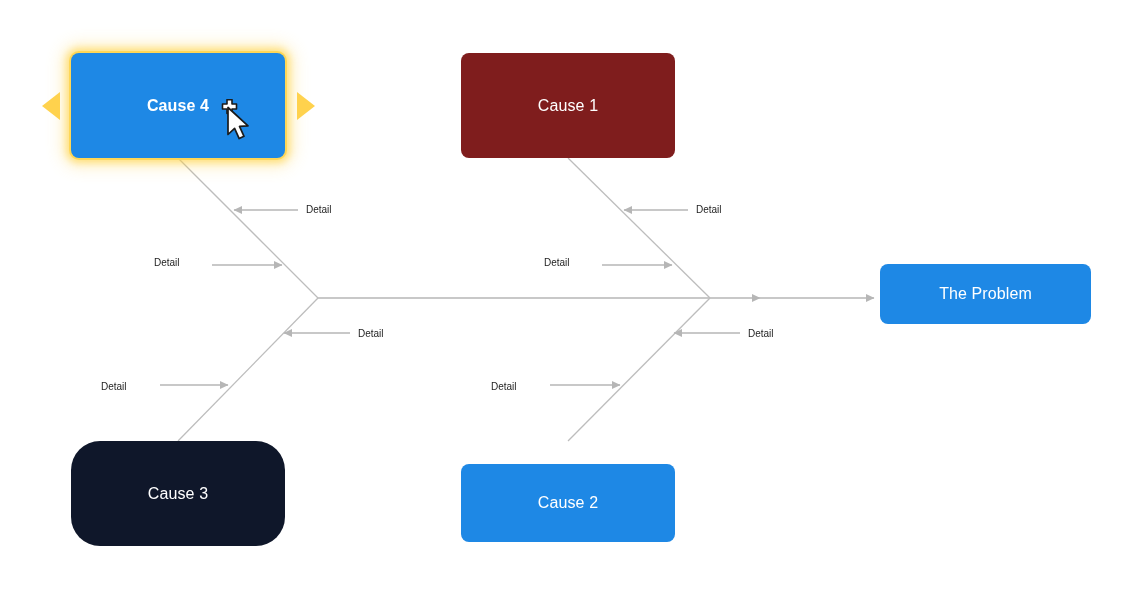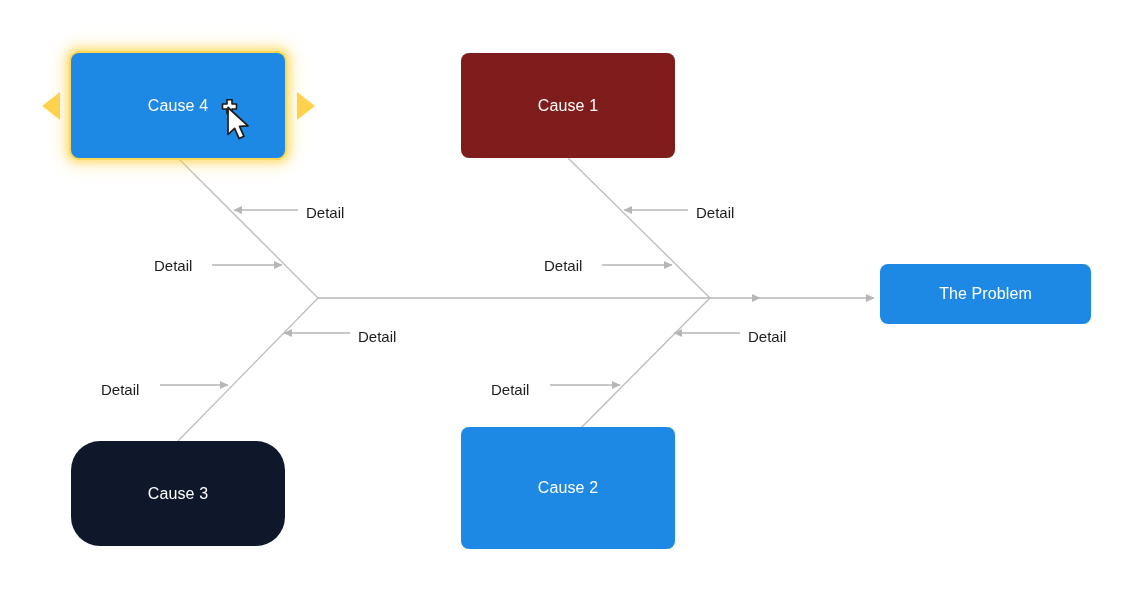--- a/index.html
+++ b/index.html
@@ -55,21 +55,21 @@
     cursor: pointer;
   }
   .handle.left {
     border-right: 18px solid #FFD24D;
   }
   .handle.right {
     border-left: 18px solid #FFD24D;
   }
   .detail-label {
     position: absolute;
-    font-size: 15px;
+    font-size: 10px;
     font-family: "Liberation Sans", sans-serif;
     color: #1d1d1d;
     white-space: nowrap;
     user-select: none;
     cursor: default;
   }
   .cursor-layer {
     position: absolute;
     pointer-events: none;
   }
@@ -107,33 +107,33 @@
     <line x1="350" y1="333" x2="284" y2="333" stroke="#b6b6b6" stroke-width="1.4" marker-end="url(#ah-right)"></line>
     <line x1="160" y1="385" x2="228" y2="385" stroke="#b6b6b6" stroke-width="1.4" marker-end="url(#ah-right)"></line>
 
     <line x1="688" y1="210" x2="624" y2="210" stroke="#b6b6b6" stroke-width="1.4" marker-end="url(#ah-right)"></line>
     <line x1="602" y1="265" x2="672" y2="265" stroke="#b6b6b6" stroke-width="1.4" marker-end="url(#ah-right)"></line>
 
     <line x1="740" y1="333" x2="674" y2="333" stroke="#b6b6b6" stroke-width="1.4" marker-end="url(#ah-right)"></line>
     <line x1="550" y1="385" x2="620" y2="385" stroke="#b6b6b6" stroke-width="1.4" marker-end="url(#ah-right)"></line>
   </svg>
 
-  <div class="node selected" id="node-cause-4" style="left:71px; top:53px; width:214px; height:105px; background:#1E88E5;">
+  <div class="node selected" id="node-cause-4" style="left:71px; top:53px; width:214px; height:105px; background:#1E88E5;font-weight:bold;">
     <span>Cause 4</span>
   </div>
 
   <div class="node" id="node-cause-1" style="left:461px; top:53px; width:214px; height:105px; background:#7f1d1d;">
     <span>Cause 1</span>
   </div>
 
   <div class="node" id="node-cause-3" style="left:71px; top:441px; width:214px; height:105px; background:#0f172a;border-radius:29px;">
     <span>Cause 3</span>
   </div>
 
-  <div class="node" id="node-cause-2" style="left:461px; top:427px; width:214px; height:122px; background:#1E88E5;">
+  <div class="node" id="node-cause-2" style="left:461px; top:464px; width:214px; height:78px; background:#1E88E5;">
     <span>Cause 2</span>
   </div>
 
   <div class="node" id="node-problem" style="left:880px; top:264px; width:211px; height:60px; background:#1E88E5;">
     <span>The Problem</span>
   </div>
 
   <div class="handle left" style="left:42px; top:92px;"></div>
   <div class="handle right" style="left:297px; top:92px;"></div>
 

